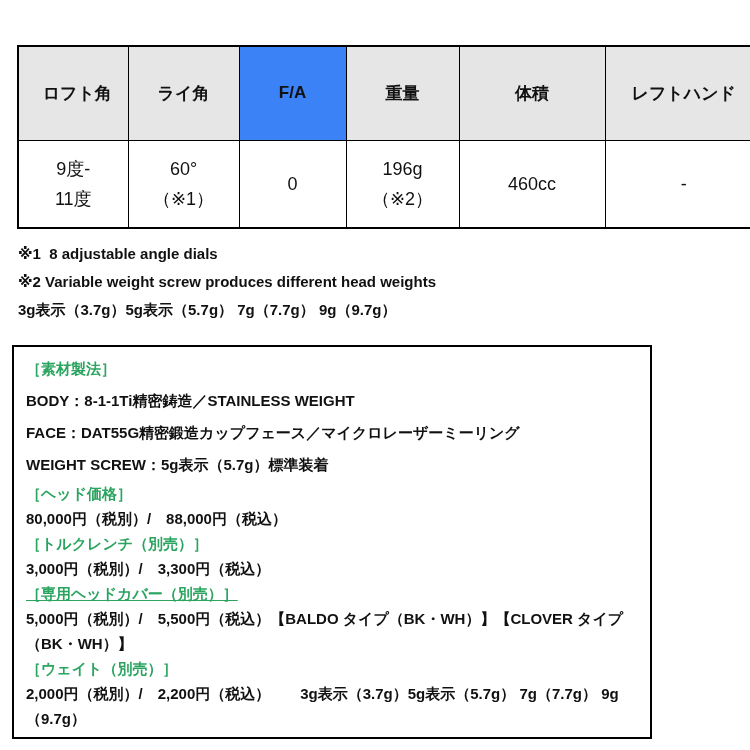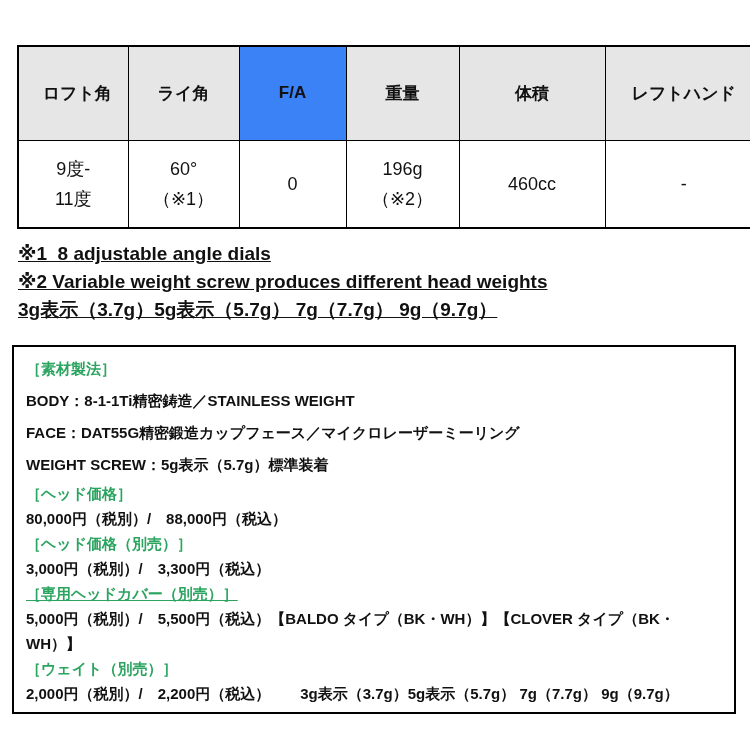--- a/index.html
+++ b/index.html
@@ -39,30 +39,29 @@
   table.spec th:nth-child(1){ width:110px; }
   table.spec th:nth-child(2){ width:111px; }
   table.spec th:nth-child(3){ width:107px; }
   table.spec th:nth-child(4){ width:113px; }
   table.spec th:nth-child(5){ width:146px; }
   table.spec th:nth-child(6){ width:158px;margin-top:24px; }
   
   .notes { margin: 16px 0 0 18px; }
   .note-line {
     margin: 0 0 10px 0;
-    font-size: 19px;
+    font-size: 15px;
     font-weight: 700;
     line-height: 18px;
     white-space: pre-wrap;
-    text-decoration: underline;
   }
   
   .detail-box {
     margin: 26px 0 0 12px;
-    width: 724px;
+    width: 640px;
     border: 2px solid #000;
     padding: 6px 12px 6px 12px;
   }
   .detail-section p {
     margin: 0;
     font-size: 15px;
     font-weight: 700;
     line-height: 25px;
     white-space: pre-wrap;
   }
@@ -121,21 +120,21 @@
       <p class="detail-heading" style="color: rgb(42, 164, 95);">［素材製法］</p>
       <p class="detail-line">BODY：8-1-1Ti精密鋳造／STAINLESS WEIGHT</p>
       <p class="detail-line">FACE：DAT55G精密鍛造カップフェース／マイクロレーザーミーリング</p>
       <p class="detail-line">WEIGHT SCREW：5g表示（5.7g）標準装着</p>
     </div>
     <div class="detail-section">
       <p class="detail-heading" style="color: rgb(42, 164, 95);">［ヘッド価格］</p>
       <p class="detail-line">80,000円（税別）/　88,000円（税込）</p>
     </div>
     <div class="detail-section">
-      <p class="detail-heading" style="color: rgb(42, 164, 95);">［ヘッド価格（別売）］</p>
+      <p class="detail-heading" style="color: rgb(42, 164, 95);">［トルクレンチ（別売）］</p>
       <p class="detail-line">3,000円（税別）/　3,300円（税込）</p>
     </div>
     <div class="detail-section">
       <p class="detail-heading" style="color: rgb(42, 164, 95); text-decoration: underline;">［専用ヘッドカバー（別売）］</p>
       <p class="detail-line">5,000円（税別）/　5,500円（税込）【BALDO タイプ（BK・WH）】【CLOVER タイプ（BK・WH）】</p>
     </div>
     <div class="detail-section">
       <p class="detail-heading" style="color: rgb(42, 164, 95);">［ウェイト（別売）］</p>
       <p class="detail-line">2,000円（税別）/　2,200円（税込）　　3g表示（3.7g）5g表示（5.7g） 7g（7.7g） 9g（9.7g）</p>
     </div>

